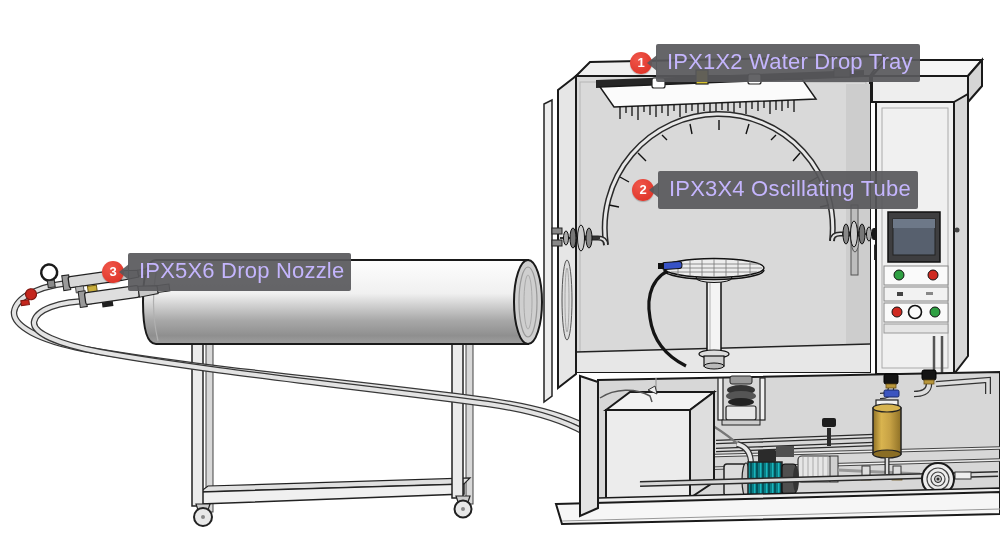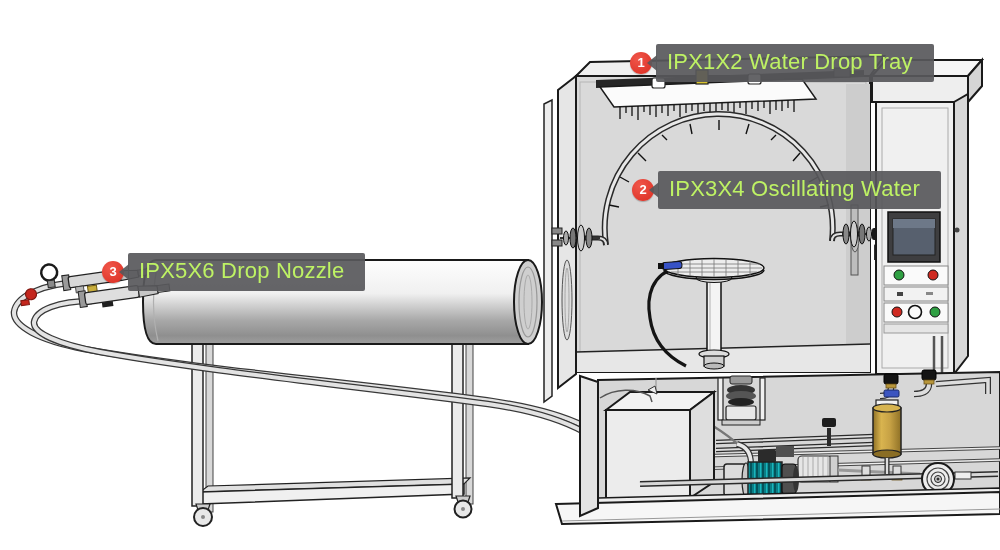--- a/index.html
+++ b/index.html
@@ -4,22 +4,22 @@
 <style>
   html,body{margin:0;padding:0;background:#ffffff;}
   .stage{position:relative;width:1000px;height:550px;background:#ffffff;overflow:hidden;
          font-family:"Liberation Sans", sans-serif;}
   .stage svg{position:absolute;left:0;top:0;}
   .callout{position:absolute;display:flex;align-items:center;gap:4px;z-index:5;}
   .badge{width:22px;height:22px;border-radius:50%;
          background:radial-gradient(circle at 35% 30%, #f0564a, #da2c20);
          color:#fff;font-size:13px;font-weight:bold;display:flex;align-items:center;
          justify-content:center;flex:0 0 auto;box-shadow:0 1px 1px rgba(0,0,0,.25);}
-  .callout-box{position:relative;background:rgba(88,88,91,0.92);color:#bef264;
-         font-size:22px;line-height:1.35;padding:3px 21px 5px 11px;border-radius:2px;
+  .callout-box{position:relative;background:rgba(88,88,91,0.92);color:#c4b5fd;
+         font-size:22px;line-height:1.35;padding:3px 7px 5px 11px;border-radius:2px;
          white-space:nowrap;letter-spacing:.2px;}
   .callout-box::before{content:'';position:absolute;left:-9px;top:50%;
          transform:translateY(-50%);border-top:8px solid transparent;
          border-bottom:8px solid transparent;border-right:10px solid rgba(88,88,91,0.92);}
 </style>
 </head>
 <body>
 
 <div class="stage">
 
@@ -285,20 +285,20 @@
     <rect x="20" y="291" width="8" height="5" fill="#c4261d" stroke="#801710" stroke-width="1"></rect>
   </g>
 </svg>
 
   <div class="callout" style="left:630px;top:44px;">
     <span class="badge">1</span>
     <span class="callout-box">IPX1X2 Water Drop Tray</span>
   </div>
   <div class="callout" style="left:632px;top:171px;">
     <span class="badge">2</span>
-    <span class="callout-box">IPX3X4 Oscillating Water</span>
+    <span class="callout-box">IPX3X4 Oscillating Tube</span>
   </div>
   <div class="callout" style="left:102px;top:253px;">
     <span class="badge">3</span>
     <span class="callout-box">IPX5X6 Drop Nozzle</span>
   </div>
 
 </div>
 
 </body></html>

